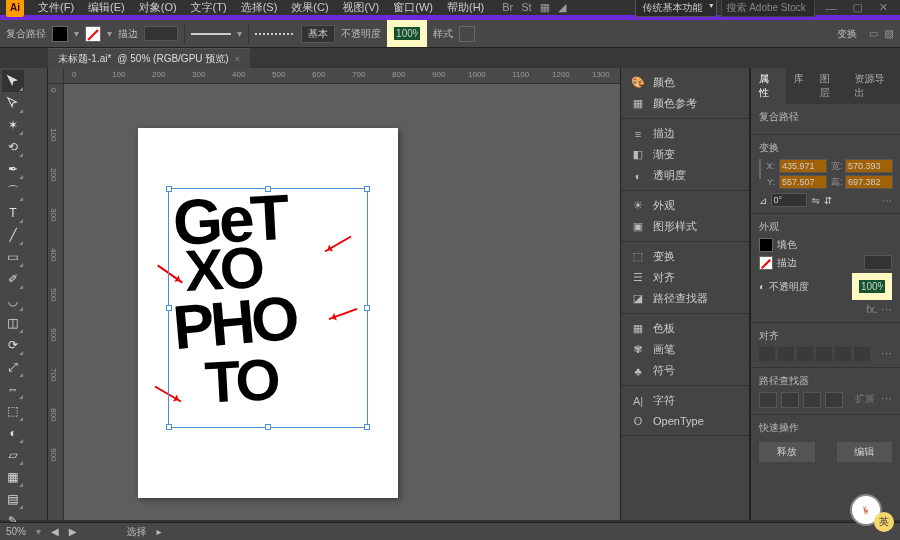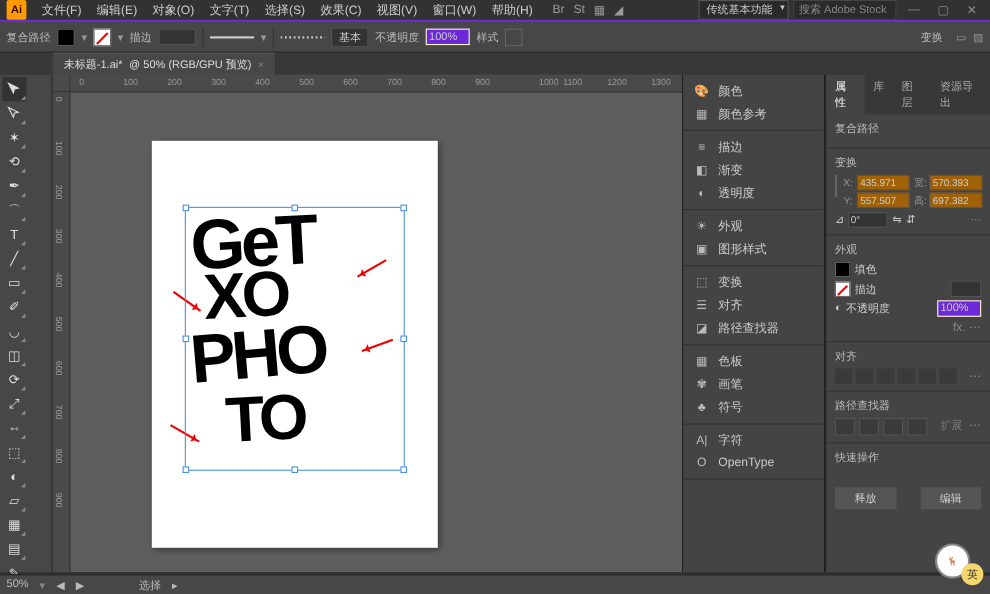--- a/index.html
+++ b/index.html
@@ -1,38 +1,38 @@
 <!DOCTYPE html>
 <html><head>
 <meta charset="utf-8">
 <style>
 *{box-sizing:border-box;margin:0;padding:0;font-family:"Microsoft YaHei",sans-serif;user-select:none}
 body{background:#323232;color:#ccc;font-size:11px;width:900px;height:540px;overflow:hidden;position:relative}
-.topbar{height:20px;background:#323232;display:flex;align-items:center;padding:0 6px;border-bottom:2px solid #6d28d9}
+.topbar{height:20px;background:#323232;display:flex;align-items:center;padding:0 6px;border-bottom:5px solid #6d28d9}
 .ai-logo{width:18px;height:18px;background:#ff9a00;color:#330000;font-weight:bold;display:flex;align-items:center;justify-content:center;font-size:10px;border-radius:2px;margin-right:8px}
 .menu{display:flex;gap:2px}
 .menu span{padding:2px 6px;cursor:pointer;font-size:11px}
 .top-right{margin-left:auto;display:flex;align-items:center;gap:4px}
 .top-icons{display:flex;gap:8px;margin-left:12px;color:#999}
 .workspace-dd{background:#2a2a2a;border:1px solid #555;padding:1px 14px 1px 6px;font-size:10px;color:#ccc;position:relative}
 .workspace-dd::after{content:"▾";position:absolute;right:3px;top:1px;font-size:8px}
 .search-box{background:#2a2a2a;border:1px solid #444;padding:1px 4px;font-size:10px;color:#888;width:94px}
 .win-btn{color:#888;padding:0 6px;font-size:11px}
 .controlbar{height:28px;background:#474747;display:flex;align-items:center;padding:0 6px;gap:6px;border-bottom:1px solid #222;font-size:10px}
 .ctrl-label{color:#bbb;font-size:10px}
 .swatch{width:16px;height:16px;border:1px solid #666}
 .swatch.black{background:#000}
 .swatch.none{background:#fff;position:relative}
 .swatch.none::after{content:"";position:absolute;left:0;top:50%;width:100%;border-top:2px solid red;transform:rotate(-45deg)}
 .stroke-val{background:#333;border:1px solid #555;width:34px;padding:1px 2px;color:#ccc;font-size:10px}
 .divider{width:1px;height:18px;background:#333}
 .line-sample{width:40px;height:2px;background:#ccc}
 .dash-sample{width:40px;height:2px;background:linear-gradient(to right,#ccc 0,#ccc 2px,transparent 2px,transparent 4px);background-size:4px 2px}
 .basic-dd{background:#333;border:1px solid #555;padding:1px 6px;font-size:10px}
-.num-field{background:#6d28d9;border:1px solid #fef9c3;width:40px;padding:1px 2px;color:#ccc;font-size:10px}
+.num-field{background:#14532d;border:7px solid #fef9c3;width:40px;padding:1px 2px;color:#ccc;font-size:10px}
 .align-icons{display:flex;gap:4px;margin-left:auto}
 .align-icons i{width:14px;height:14px;display:inline-block;position:relative}
 .align-icons i::before,.align-icons i::after{content:"";position:absolute;background:#999}
 .tab-strip{height:20px;background:#383838;display:flex;align-items:center;padding-left:48px}
 .doc-tab{background:#474747;padding:3px 10px;font-size:10px;color:#ddd;border-top:1px solid #555;display:flex;gap:6px;align-items:center}
 .doc-tab .x{color:#888;font-size:9px}
 .main{display:flex;height:452px}
 .toolbox{width:48px;background:#474747;border-right:1px solid #222;display:flex;flex-wrap:wrap;align-content:flex-start;padding:2px}
 .tool{width:22px;height:22px;display:flex;align-items:center;justify-content:center;color:#ddd;font-size:12px;position:relative;cursor:pointer}
 .tool.sel{background:#333}
@@ -68,21 +68,21 @@
 .props-tabs span{padding:4px 8px;color:#aaa;cursor:pointer}
 .props-tabs span.act{background:#444;color:#fff}
 .props-section{padding:6px 8px;border-bottom:1px solid #333}
 .props-title{font-size:10px;color:#bbb;margin-bottom:4px}
 .xy-grid{display:grid;grid-template-columns:10px 1fr 10px 1fr;gap:2px 4px;font-size:9px;align-items:center}
 .xy-grid input{background:#a16207;border:1px solid #555;color:#ccc;width:48px;font-size:9px;padding:1px 2px}
 .xy-grid .lbl{color:#999;text-align:right}
 .rot-row{display:flex;align-items:center;gap:4px;margin-top:4px;font-size:10px}
 .rot-row input{background:#333;border:1px solid #555;color:#ccc;width:36px;font-size:9px;padding:1px}
 .appear-row{display:flex;align-items:center;gap:4px;font-size:10px;margin:3px 0}
-.btn-row{display:flex;gap:22px;margin-top:20px}
+.btn-row{display:flex;gap:22px;margin-top:7px}
 .pbtn{flex:1;background:#555;border:none;color:#ccc;font-size:10px;padding:3px 0;cursor:pointer}
 .align-grid{display:flex;flex-wrap:wrap;gap:3px}
 .align-grid i{width:16px;height:14px;background:#3a3a3a;display:inline-block}
 .pf-icons{display:flex;gap:4px}
 .pf-icons i{width:18px;height:16px;background:#3a3a3a;border:1px solid #555;display:inline-block}
 .badge{position:absolute;right:18px;bottom:14px;width:32px;height:32px;border-radius:50%;background:#fff;border:2px solid #888;display:flex;align-items:center;justify-content:center;font-size:8px;color:#333}
 .badge2{position:absolute;right:6px;bottom:8px;width:20px;height:20px;border-radius:50%;background:#f5d76e;display:flex;align-items:center;justify-content:center;font-size:10px;color:#333}
 </style>
 </head>
 <body>
@@ -198,21 +198,21 @@
       <span style="left:8px">0</span>
       <span style="left:48px">100</span>
       <span style="left:88px">200</span>
       <span style="left:128px">300</span>
       <span style="left:168px">400</span>
       <span style="left:208px">500</span>
       <span style="left:248px">600</span>
       <span style="left:288px">700</span>
       <span style="left:328px">800</span>
       <span style="left:368px">900</span>
-      <span style="left:426px">1000</span>
+      <span style="left:404px">1000</span>
       <span style="left:448px">1100</span>
       <span style="left:488px">1200</span>
       <span style="left:528px">1300</span>
 
     </div>
     <div class="ruler-v">
       <span style="top:4px">0</span>
       <span style="top:44px">100</span>
       <span style="top:84px">200</span>
       <span style="top:124px">300</span>

